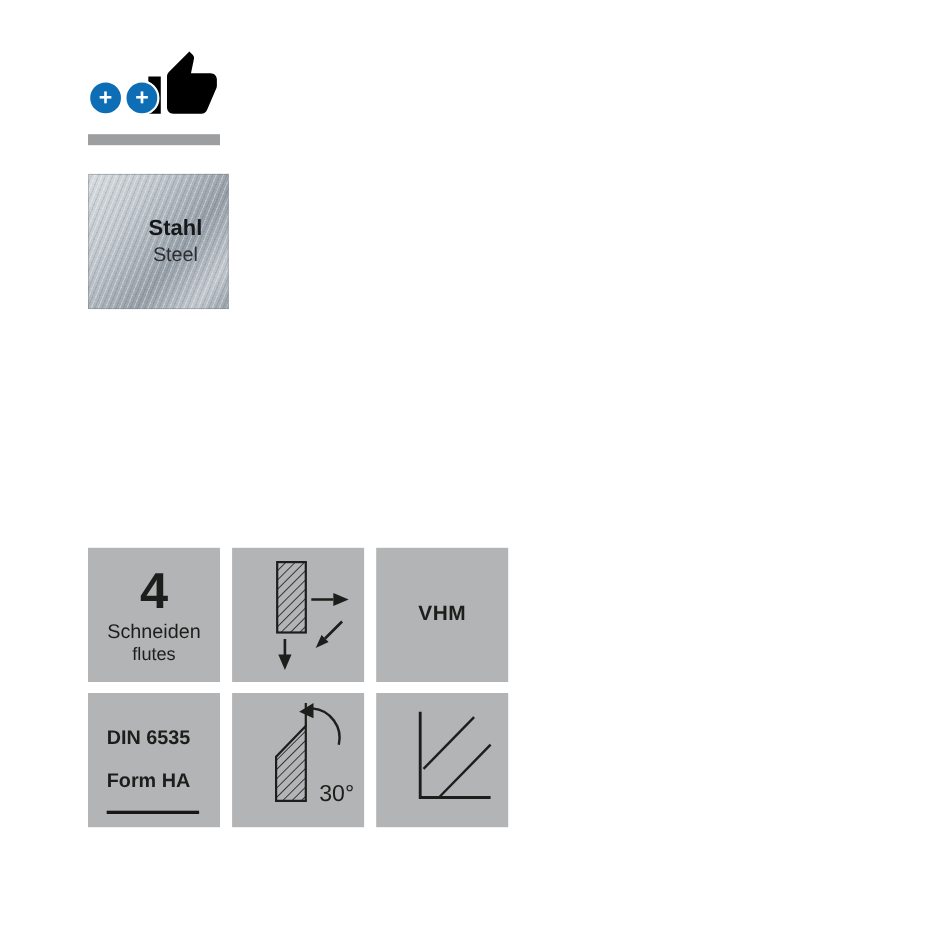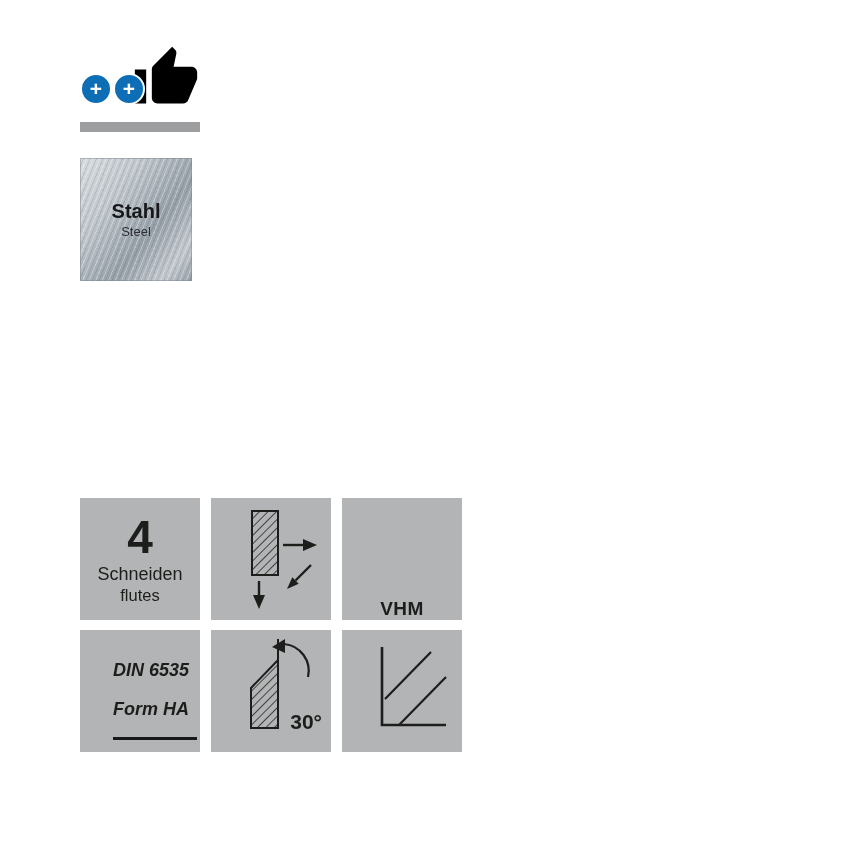--- a/index.html
+++ b/index.html
@@ -12,50 +12,50 @@
   .badge{position:absolute;top:29px;width:32px;height:32px;border-radius:50%;
          background:#0d6eb6;border:2.5px solid #ffffff;box-sizing:border-box;
          display:flex;align-items:center;justify-content:center;
          color:#ffffff;font-weight:bold;font-size:21px;line-height:1;z-index:2;}
   .badge span{transform:translateY(-1px);}
   .badge-1{left:0;}
   .badge-2{left:33px;}
   .divider{position:absolute;left:80px;top:122px;width:120px;height:10px;background:#9c9ea0;}
 
   
-  .material{position:absolute;left:80px;top:158px;width:112px;height:123px;
+  .material{position:absolute;left:80px;top:158px;width:97px;height:123px;
     display:flex;flex-direction:column;align-items:center;justify-content:center;text-align:center;
     background:
       repeating-linear-gradient(112deg, rgba(255,255,255,0.30) 0 1px, rgba(255,255,255,0) 1px 3px, rgba(35,44,55,0.12) 3px 4px, rgba(0,0,0,0) 4px 6px),
       linear-gradient(128deg,#d8dce0 0%,#c1c7cd 30%,#97a0a8 62%,#c3c8ce 85%,#98a0a8 100%);
-    box-shadow:inset 0 0 0 1px rgba(120,128,136,0.45);}
+    box-shadow:inset 0 0 0 1px rgba(120,128,136,0.45);padding-left:31px;}
   .material-title{font-weight:bold;font-size:20px;color:#16181b;}
-  .material-sub{font-size:13px;color:#2b2e32;margin-top:1px;}
+  .material-sub{font-size:18px;color:#2b2e32;margin-top:1px;}
 
   
   .tiles{position:absolute;left:80px;top:498px;display:grid;
          grid-template-columns:120px 120px 120px;grid-auto-rows:122px;
          column-gap:11px;row-gap:10px;}
   .tile{background:#b3b4b5;position:relative;color:#1d1d1b;box-sizing:border-box;}
 
   .tile-flutes{display:flex;flex-direction:column;align-items:center;justify-content:center;text-align:center;}
   .flute-count{font-size:46px;font-weight:bold;line-height:1;}
   .flute-de{font-size:18px;font-weight:normal;margin-top:4px;}
   .flute-en{font-size:16.5px;margin-top:1px;}
 
-  .tile-vhm{display:flex;align-items:flex-end;justify-content:center;font-weight:bold;font-size:19px;letter-spacing:0.5px;}
+  .tile-vhm{display:flex;align-items:center;justify-content:center;font-weight:bold;font-size:19px;letter-spacing:0.5px;}
 
-  .tile-din{padding:30px 0 0 33px;font-style:italic;}
+  .tile-din{padding:30px 0 0 17px;}
   .din-line{font-size:18px;font-weight:bold;}
   .din-line-2{margin-top:18px;}
   .din-rule{width:84px;height:3px;background:#17181a;margin-top:17px;}
 
   .tile svg.icon{display:block;margin:9px auto 0;}
   .tile-helix svg.icon{margin-top:6px;}
-  .helix-angle{position:absolute;right:9px;bottom:18px;font-size:21px;font-weight:bold;}
+  .helix-angle{position:absolute;right:9px;bottom:18px;font-size:21px;font-weight:normal;}
 </style>
 </head>
 <body>
 
 <div class="canvas">
 
   <div class="logo">
     <svg class="thumb-svg" viewBox="0 0 24 24">
       <path fill="#000000" d="M1 21h4V9H1v12zm22-11c0-1.1-.9-2-2-2h-6.31l.95-4.57.03-.32c0-.41-.17-.79-.44-1.06L14.17 1 7.59 7.59C7.22 7.95 7 8.45 7 9v10c0 1.1.9 2 2 2h9c.83 0 1.54-.5 1.84-1.22l3.02-7.05c.09-.23.14-.47.14-.73v-2z"></path>
     </svg>

